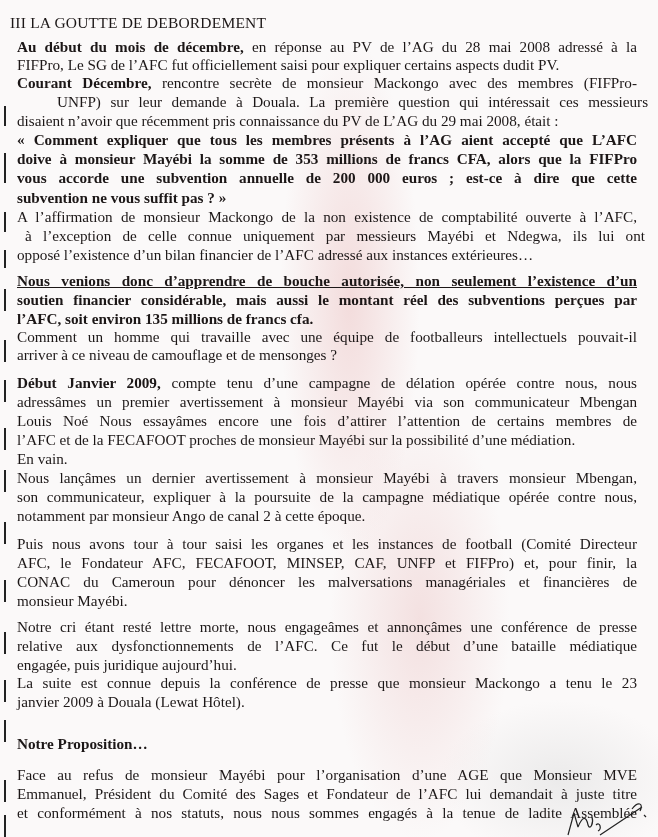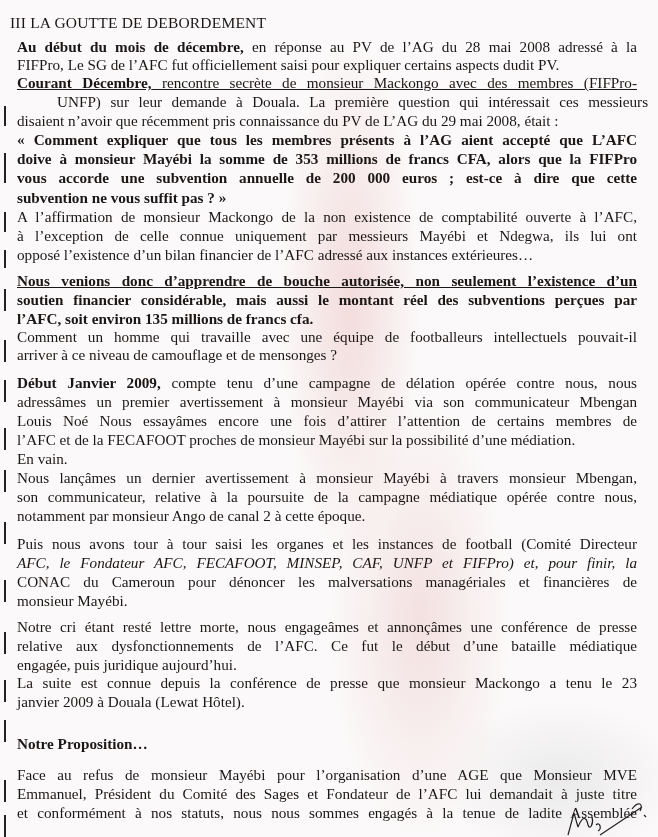--- a/index.html
+++ b/index.html
@@ -31,45 +31,45 @@
 </head>
 <body>
 
 <div class="stain"></div>
 
 <div class="page">
   <div class="line title" style="top:14px">III  LA GOUTTE DE DEBORDEMENT</div>
   <div id="lines">
       <div class="line justify" style="top: 38px;"><span class="b">Au début du mois de décembre,</span><span> en réponse au PV de l’AG du 28 mai 2008 adressé à la</span></div>
       <div class="line" style="top: 56px;"><span>FIFPro, Le SG de l’AFC fut officiellement saisi pour expliquer certains aspects dudit PV.</span></div>
-      <div class="line justify" style="top: 74px; text-decoration: underline;"><span class="b">Courant Décembre,</span><span> rencontre secrète de monsieur Mackongo avec des membres (FIFPro-</span></div>
+      <div class="line justify" style="top: 74px;"><span class="b">Courant Décembre,</span><span> rencontre secrète de monsieur Mackongo avec des membres (FIFPro-</span></div>
       <div class="line justify" style="top: 93px; margin-left: 40px;"><span>UNFP) sur leur demande à Douala. La première question qui intéressait ces messieurs qui</span></div>
       <div class="line" style="top: 112px;"><span>disaient n’avoir que récemment pris connaissance du PV de L’AG du 29 mai 2008, était :</span></div>
       <div class="line justify" style="top: 131px;"><span class="b">« Comment expliquer que tous les membres présents  à l’AG aient accepté que L’AFC</span></div>
       <div class="line justify" style="top: 150px;"><span class="b">doive à monsieur Mayébi la somme de 353 millions de francs CFA, alors que la FIFPro</span></div>
       <div class="line justify" style="top: 169px;"><span class="b">vous accorde une subvention annuelle de 200 000 euros ; est-ce à dire que cette</span></div>
       <div class="line" style="top: 189px;"><span class="b">subvention ne vous suffit pas ? »</span></div>
       <div class="line justify" style="top: 208px;"><span>A l’affirmation de monsieur Mackongo de la non existence de comptabilité ouverte à l’AFC,</span></div>
-      <div class="line justify" style="top: 227px;"><span>à l’exception de celle connue uniquement par messieurs Mayébi et Ndegwa, ils lui ont</span></div>
+      <div class="line justify" style="top: 227px; margin-left: 8px;"><span>à l’exception de celle connue uniquement par messieurs Mayébi et Ndegwa, ils lui ont</span></div>
       <div class="line" style="top: 246px;"><span>opposé l’existence d’un bilan financier de l’AFC adressé aux instances extérieures…</span></div>
       <div class="line justify" style="top: 272px; text-decoration: underline;"><span class="b">Nous venions donc d’apprendre de bouche autorisée, non seulement l’existence d’un</span></div>
       <div class="line justify" style="top: 291px;"><span class="b">soutien financier considérable, mais aussi le montant réel des subventions perçues par</span></div>
       <div class="line" style="top: 310px;"><span class="b">l’AFC, soit environ 135 millions de francs cfa.</span></div>
       <div class="line justify" style="top: 328px;"><span>Comment un homme qui travaille avec une équipe de footballeurs intellectuels pouvait-il</span></div>
       <div class="line" style="top: 346px;"><span>arriver à ce niveau de camouflage et de mensonges ?</span></div>
       <div class="line justify" style="top: 374px;"><span class="b">Début Janvier 2009,</span><span> compte tenu d’une campagne de délation opérée contre nous, nous</span></div>
       <div class="line justify" style="top: 393px; font-family: Liberation Serif, serif;"><span>adressâmes un premier avertissement à monsieur Mayébi via son communicateur Mbengan</span></div>
       <div class="line justify" style="top: 412px;"><span>Louis Noé Nous essayâmes encore une fois d’attirer l’attention  de certains membres de</span></div>
       <div class="line" style="top: 431px;"><span>l’AFC et de la FECAFOOT proches de monsieur Mayébi sur la possibilité d’une médiation.</span></div>
       <div class="line" style="top: 450px;"><span>En vain.</span></div>
       <div class="line justify" style="top: 469px;"><span>Nous lançâmes un dernier avertissement à monsieur Mayébi à travers monsieur Mbengan,</span></div>
-      <div class="line justify" style="top: 488px;"><span>son communicateur, relative à la poursuite de la  campagne médiatique opérée contre nous,</span></div>
+      <div class="line justify" style="top: 488px;"><span>son communicateur, expliquer à la poursuite de la  campagne médiatique opérée contre nous,</span></div>
       <div class="line" style="top: 507px;"><span>notamment par monsieur Ango de canal 2 à cette époque.</span></div>
       <div class="line justify" style="top: 535px;"><span>Puis nous avons tour à tour saisi les organes et les instances de football (Comité Directeur</span></div>
-      <div class="line justify" style="top: 554px; font-style: italic;"><span>AFC, le Fondateur AFC, FECAFOOT, MINSEP, CAF, UNFP et FIFPro) et, pour finir, la</span></div>
+      <div class="line justify" style="top: 554px;"><span>AFC, le Fondateur AFC, FECAFOOT, MINSEP, CAF, UNFP et FIFPro) et, pour finir, la</span></div>
       <div class="line justify" style="top: 573px;"><span>CONAC du Cameroun pour dénoncer les malversations managériales et financières de</span></div>
       <div class="line" style="top: 592px;"><span>monsieur Mayébi.</span></div>
       <div class="line justify" style="top: 618px;"><span>Notre cri étant resté lettre morte, nous engageâmes et annonçâmes une conférence de presse</span></div>
       <div class="line justify" style="top: 637px;"><span>relative aux dysfonctionnements de l’AFC. Ce fut le début d’une bataille médiatique</span></div>
       <div class="line" style="top: 656px;"><span>engagée, puis juridique aujourd’hui.</span></div>
       <div class="line justify" style="top: 674px;"><span>La suite est connue depuis la conférence de presse que monsieur Mackongo a tenu le 23</span></div>
       <div class="line" style="top: 693px;"><span>janvier 2009 à Douala (Lewat Hôtel).</span></div>
       <div class="line" style="top: 735px;"><span class="b">Notre Proposition…</span></div>
       <div class="line justify" style="top: 766px;"><span>Face au refus de monsieur Mayébi pour l’organisation d’une AGE que Monsieur MVE</span></div>
       <div class="line justify" style="top: 785px;"><span>Emmanuel, Président du Comité des Sages et Fondateur de l’AFC lui demandait à juste titre</span></div>

